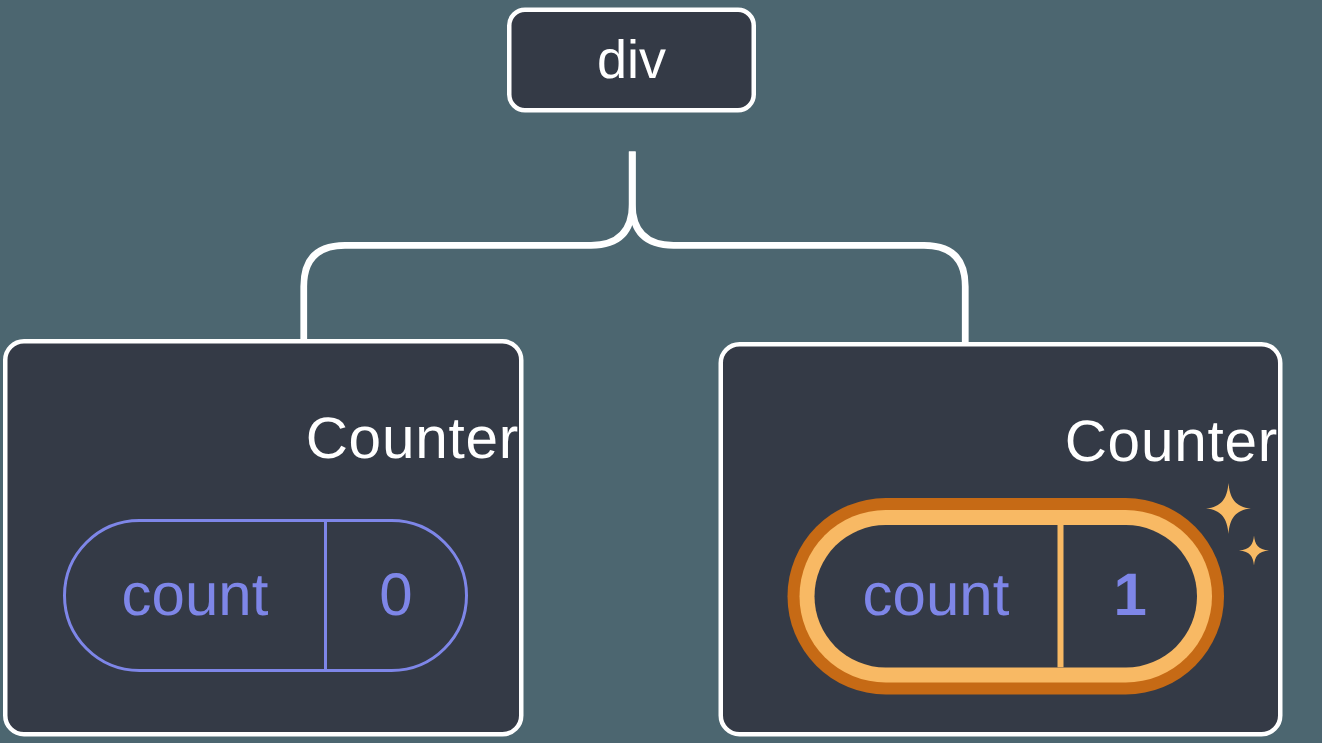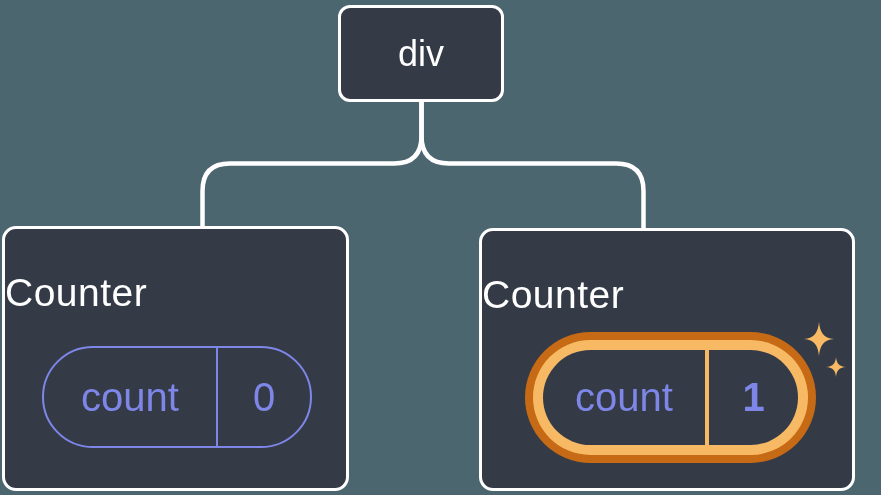--- a/index.html
+++ b/index.html
@@ -22,21 +22,21 @@
   }
   .connectors path {
     fill: none;
     stroke: var(--c-connector, #FFFFFF);
     stroke-width: 4.5;
   }
 
   .node-root {
     position: absolute;
     left: 338px; top: 5px;
-    width: 166px; height: 97px;
+    width: 166px; height: 70px;
     background: var(--c-card, #343A46);
     border: 3.5px solid var(--c-cardBorder, #FFFFFF);
     border-radius: 12px;
     display: flex; align-items: center; justify-content: center;
     color: var(--c-text, #FFFFFF);
     font-size: 36px;
   }
 
   .card {
     position: absolute;
@@ -44,21 +44,21 @@
     border: 3.5px solid var(--c-cardBorder, #FFFFFF);
     border-radius: 14px;
   }
   .card-left  { left: 2px;   top: 226px; width: 347px; height: 265px; }
   .card-right { left: 479px; top: 228px; width: 376px; height: 263px; }
 
   .card-title {
     position: absolute;
     left: 0; top: 42px;
     width: 100%;
-    text-align: left;
+    text-align: right;
     color: var(--c-text, #FFFFFF);
     font-size: 39px;
     font-weight: 500;
     letter-spacing: 0.5px;
   }
 
   
   .pill-plain {
     position: absolute;
     left: 37px; top: 117px;

